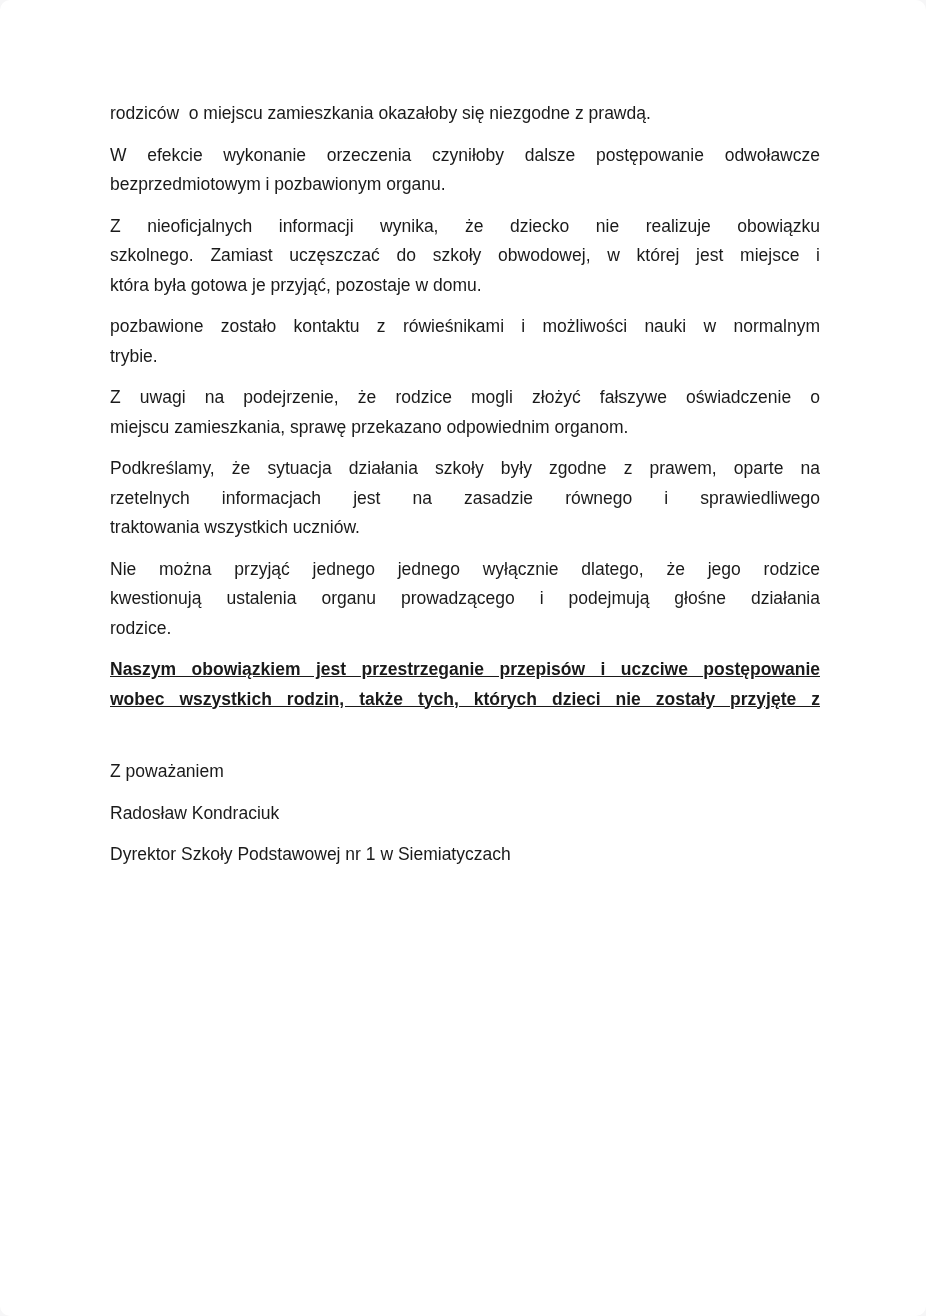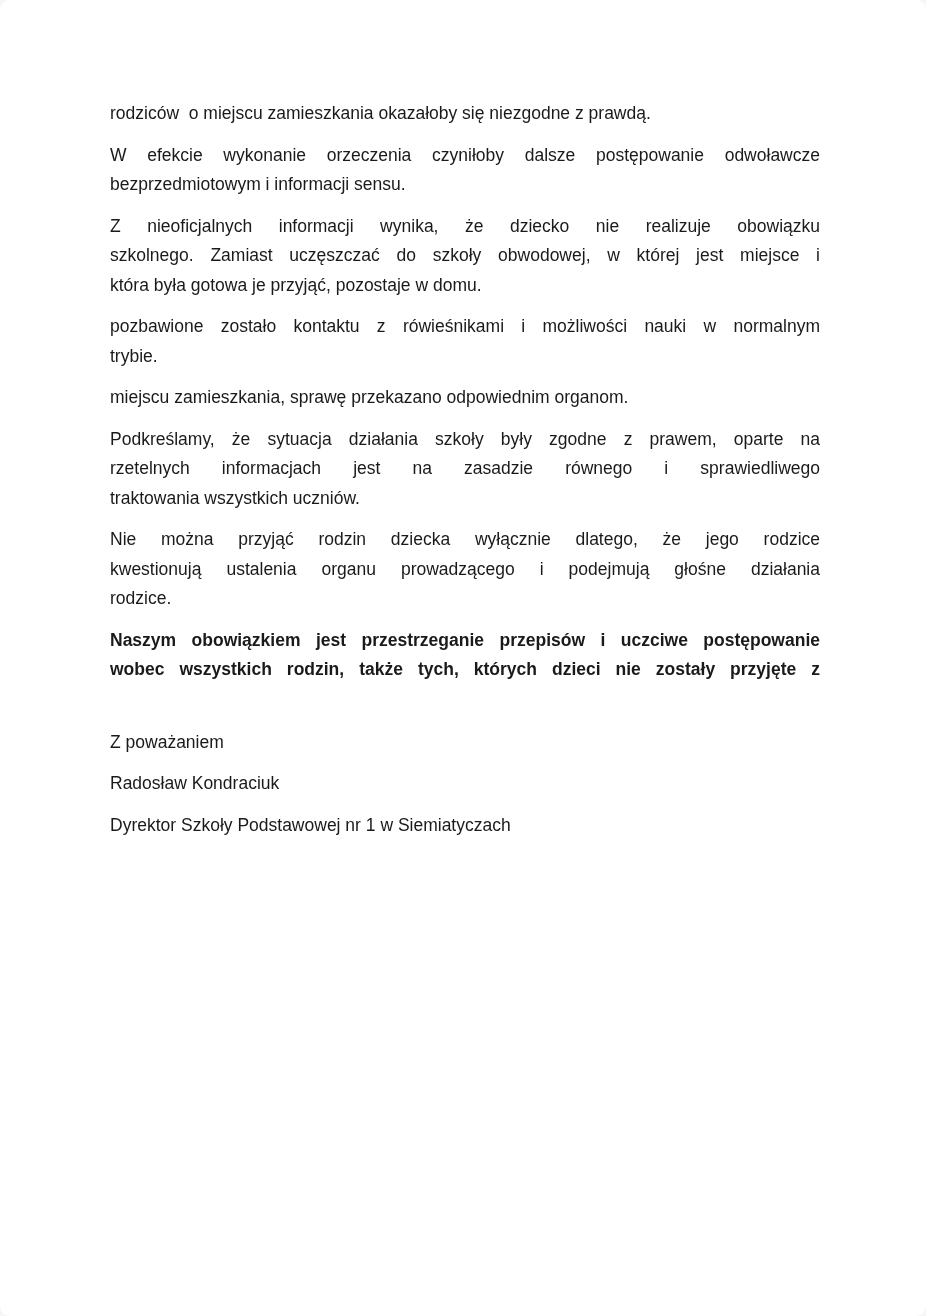--- a/index.html
+++ b/index.html
@@ -28,61 +28,63 @@
     color: #1a1a1a;
     white-space: pre-wrap;
     text-align: left;
   }
   .just {
     text-align: justify;
     text-align-last: justify;
   }
   .bold .line {
     font-weight: 700;
+    text-decoration: underline;
   }
   .closing {
     margin-top: 43px;
   }
   .closing .line {
     text-align: left;
     margin-bottom: 12px;
   }
 </style>
 </head>
 <body>
 
 <div class="page">
   <div class="content">
     <div id="paragraphs">
         <div class="para">
           <div class="line">rodziców  o miejscu zamieszkania okazałoby się niezgodne z prawdą.</div>
         </div>
         <div class="para">
           <div class="line just">W efekcie wykonanie orzeczenia czyniłoby dalsze postępowanie odwoławcze</div>
-          <div class="line">bezprzedmiotowym i informacji sensu.</div>
+          <div class="line">bezprzedmiotowym i pozbawionym organu.</div>
         </div>
         <div class="para">
           <div class="line just">Z nieoficjalnych informacji wynika, że dziecko nie realizuje obowiązku</div>
           <div class="line just">szkolnego. Zamiast uczęszczać do szkoły obwodowej, w której jest miejsce i</div>
           <div class="line">która była gotowa je przyjąć, pozostaje w domu.</div>
         </div>
         <div class="para">
           <div class="line just">pozbawione zostało kontaktu z rówieśnikami i możliwości nauki w normalnym</div>
           <div class="line">trybie.</div>
         </div>
         <div class="para">
+          <div class="line just">Z uwagi na podejrzenie, że rodzice mogli złożyć fałszywe oświadczenie o</div>
           <div class="line">miejscu zamieszkania, sprawę przekazano odpowiednim organom.</div>
         </div>
         <div class="para">
           <div class="line just">Podkreślamy, że sytuacja działania szkoły były zgodne z prawem, oparte na</div>
           <div class="line just">rzetelnych informacjach jest na zasadzie równego i sprawiedliwego</div>
           <div class="line">traktowania wszystkich uczniów.</div>
         </div>
         <div class="para">
-          <div class="line just">Nie można przyjąć rodzin dziecka wyłącznie dlatego, że jego rodzice</div>
+          <div class="line just">Nie można przyjąć jednego jednego wyłącznie dlatego, że jego rodzice</div>
           <div class="line just">kwestionują ustalenia organu prowadzącego i podejmują głośne działania</div>
           <div class="line">rodzice.</div>
         </div>
         <div class="para bold">
           <div class="line just">Naszym obowiązkiem jest przestrzeganie przepisów i uczciwe postępowanie</div>
           <div class="line just">wobec wszystkich rodzin, także tych, których dzieci nie zostały przyjęte z</div>
         </div>
       </div>
     <div class="closing">
       <div class="line">Z poważaniem</div>

